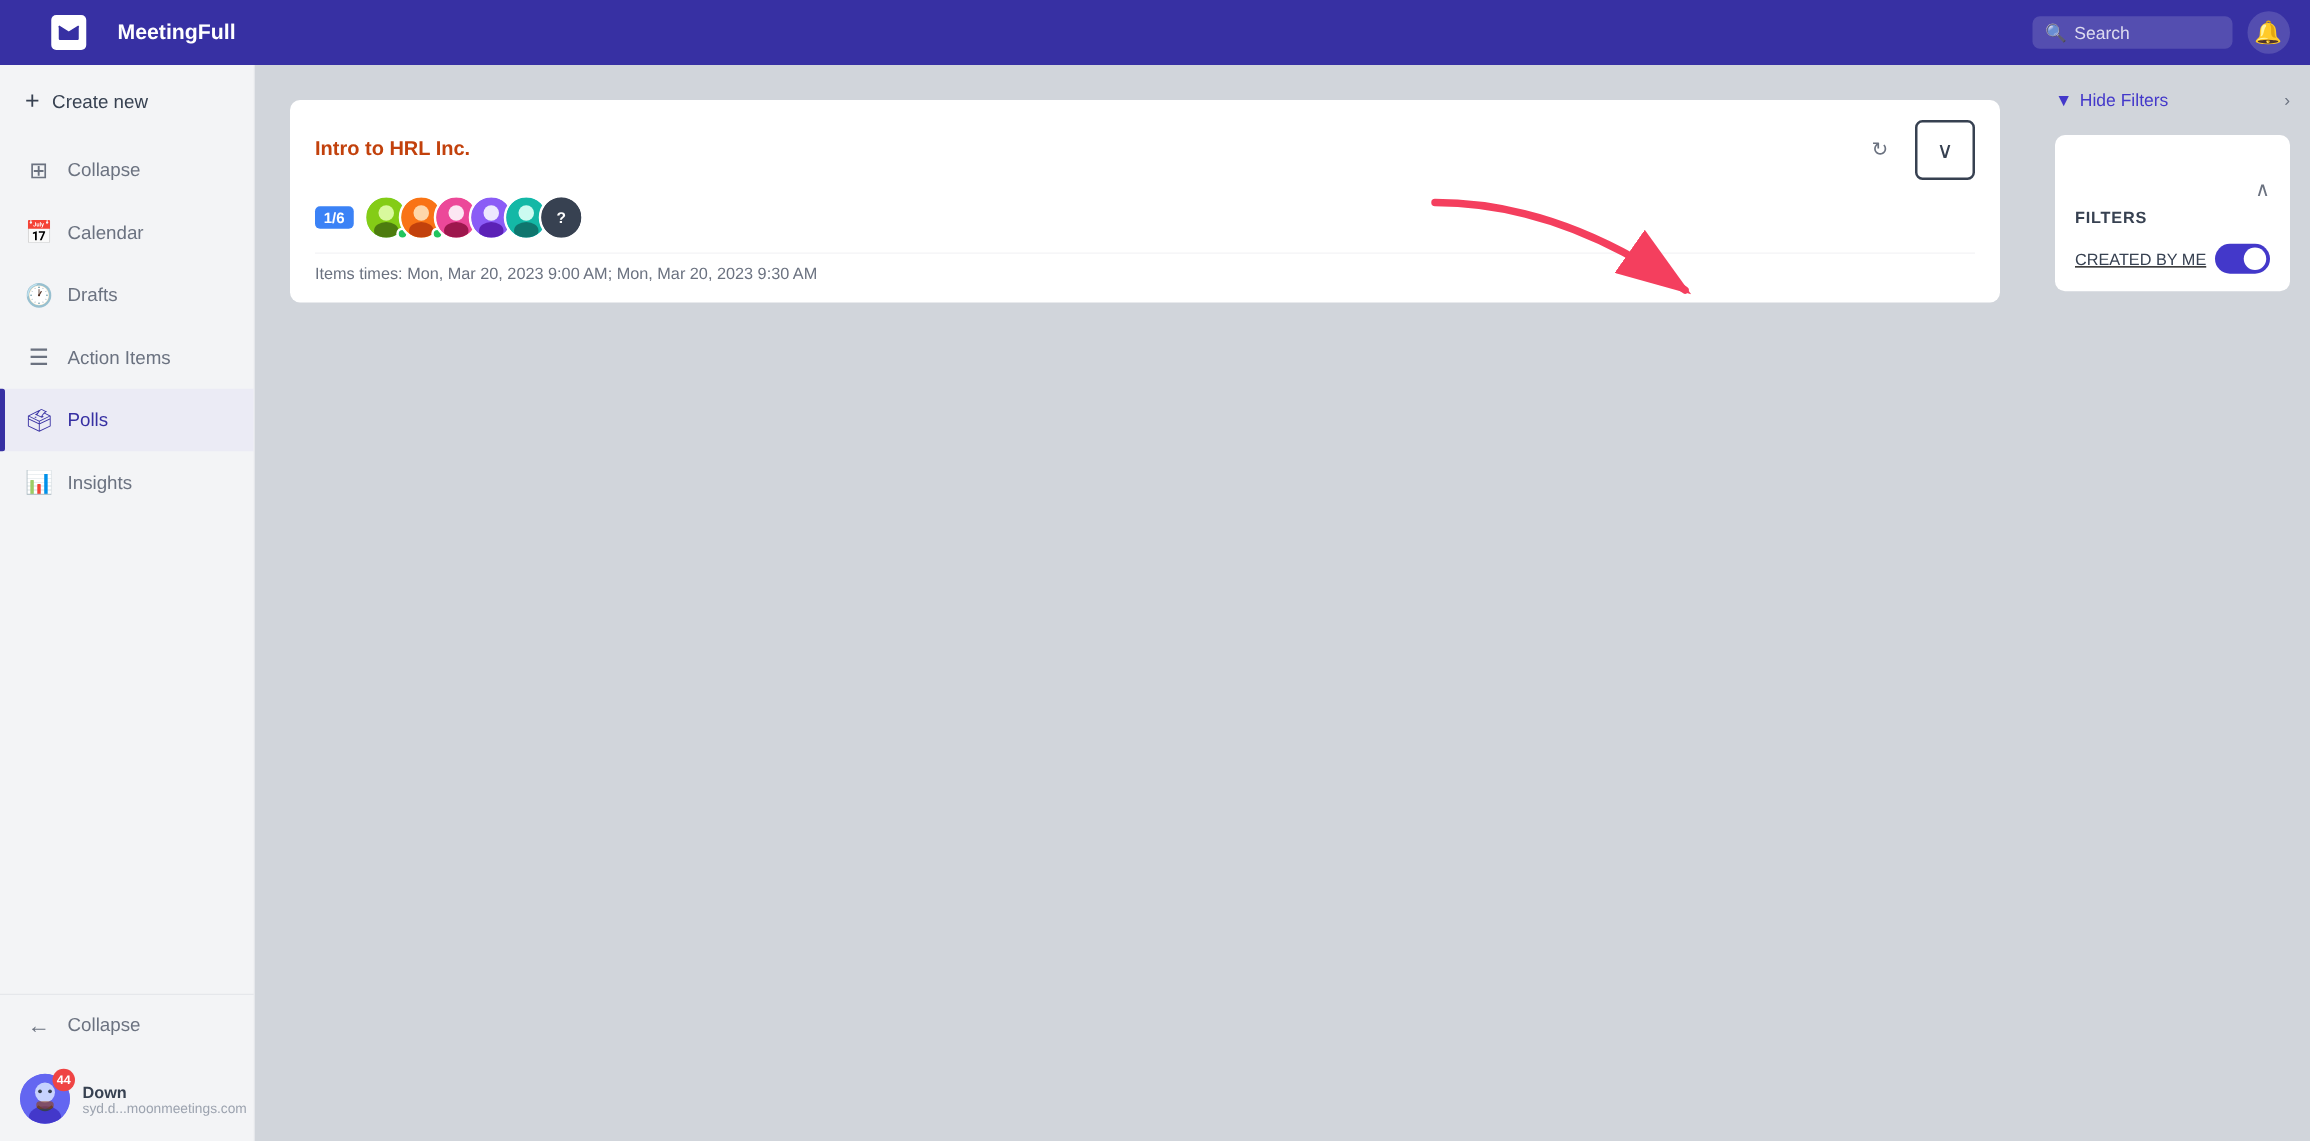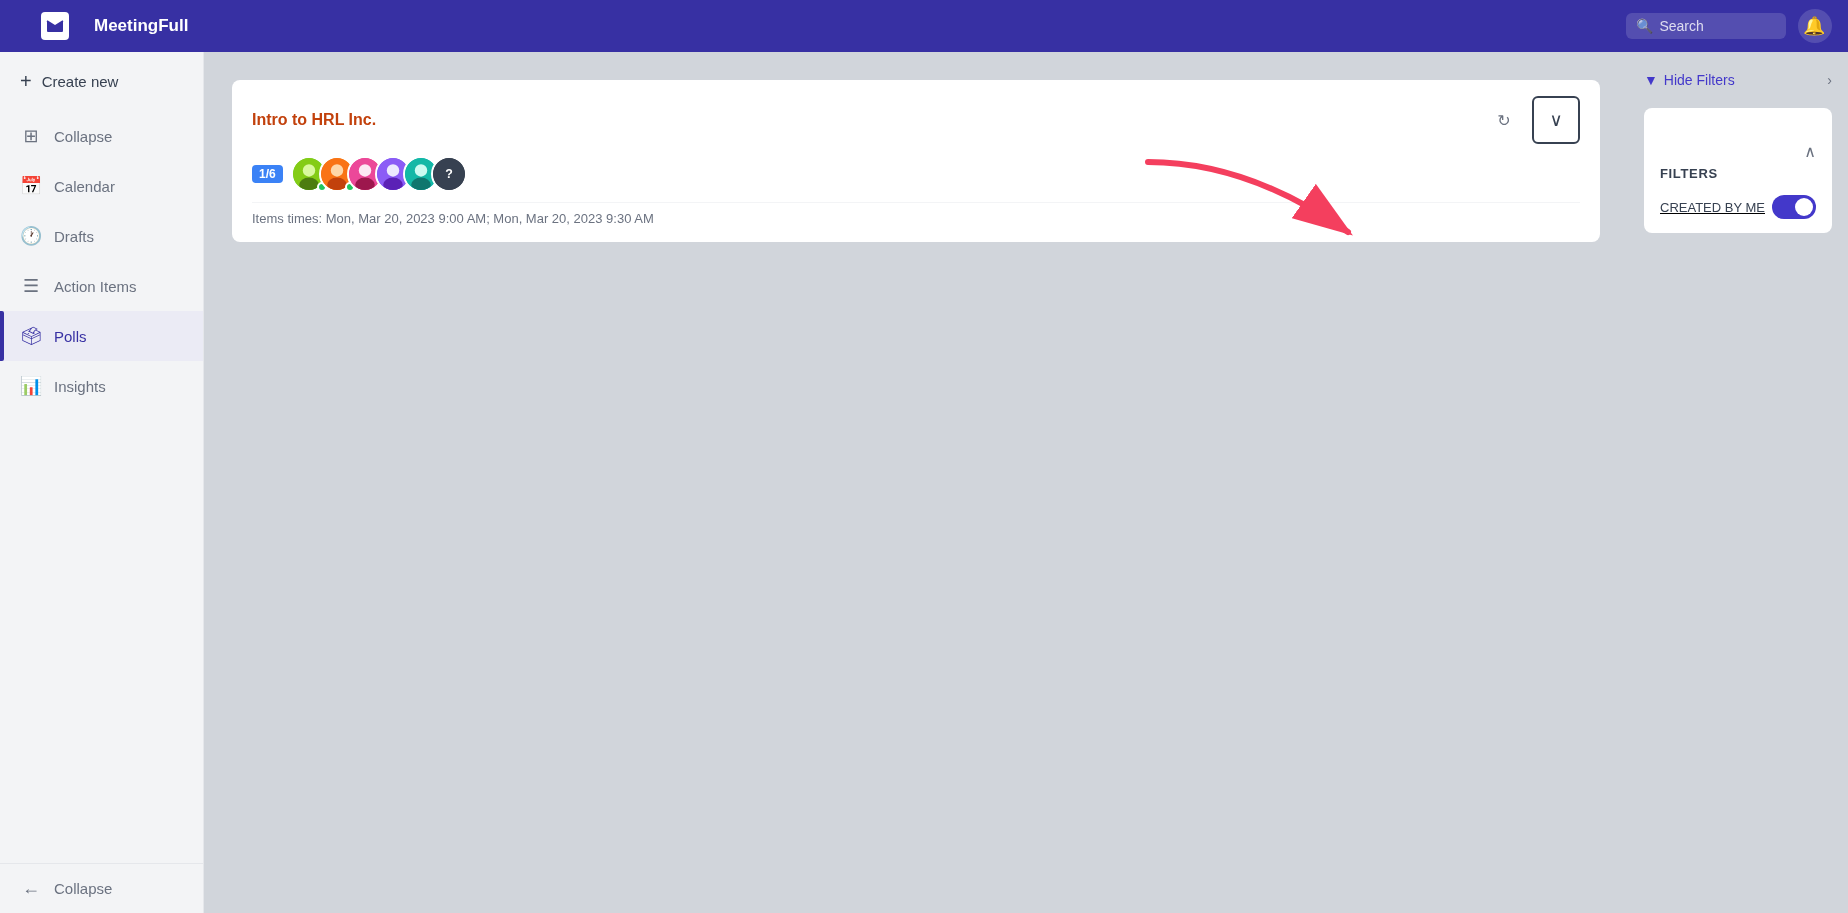--- a/index.html
+++ b/index.html
@@ -473,20 +473,41 @@
       <span class="sidebar-icon">📊</span>
       <span>Insights</span>
     </div>
 
     <div class="sidebar-bottom">
       <div class="sidebar-item">
         <span class="sidebar-icon">←</span>
         <span>Collapse</span>
       </div>
 
+      <div class="user-profile">
+        <div class="user-avatar">
+
+          <svg viewBox="0 0 40 40" width="40" height="40">
+            <circle cx="20" cy="20" r="20" fill="#6366f1"></circle>
+            <circle cx="20" cy="15" r="8" fill="#c7d2fe"></circle>
+            <ellipse cx="20" cy="35" rx="13" ry="9" fill="#4338ca"></ellipse>
+            <circle cx="16" cy="14" r="1.5" fill="#374151"></circle>
+            <circle cx="24" cy="14" r="1.5" fill="#374151"></circle>
+            <path d="M14 26 Q20 32 26 26" stroke="#374151" stroke-width="2" fill="none"></path>
+            <rect x="13" y="22" width="14" height="6" rx="3" fill="#92400e" opacity="0.6"></rect>
+          </svg>
+        </div>
+        <div class="notification-badge">
+          <span>44</span>
+        </div>
+        <div class="user-info">
+          <span class="user-name">Down</span>
+          <span class="user-email">syd.d...moonmeetings.com</span>
+        </div>
+      </div>
     </div>
   </div>
 
   <div class="content">
 
     <div class="poll-card">
       <div class="poll-header">
         <span class="poll-title">Intro to HRL Inc.</span>
         <div class="poll-actions">
           <div class="refresh-btn">

